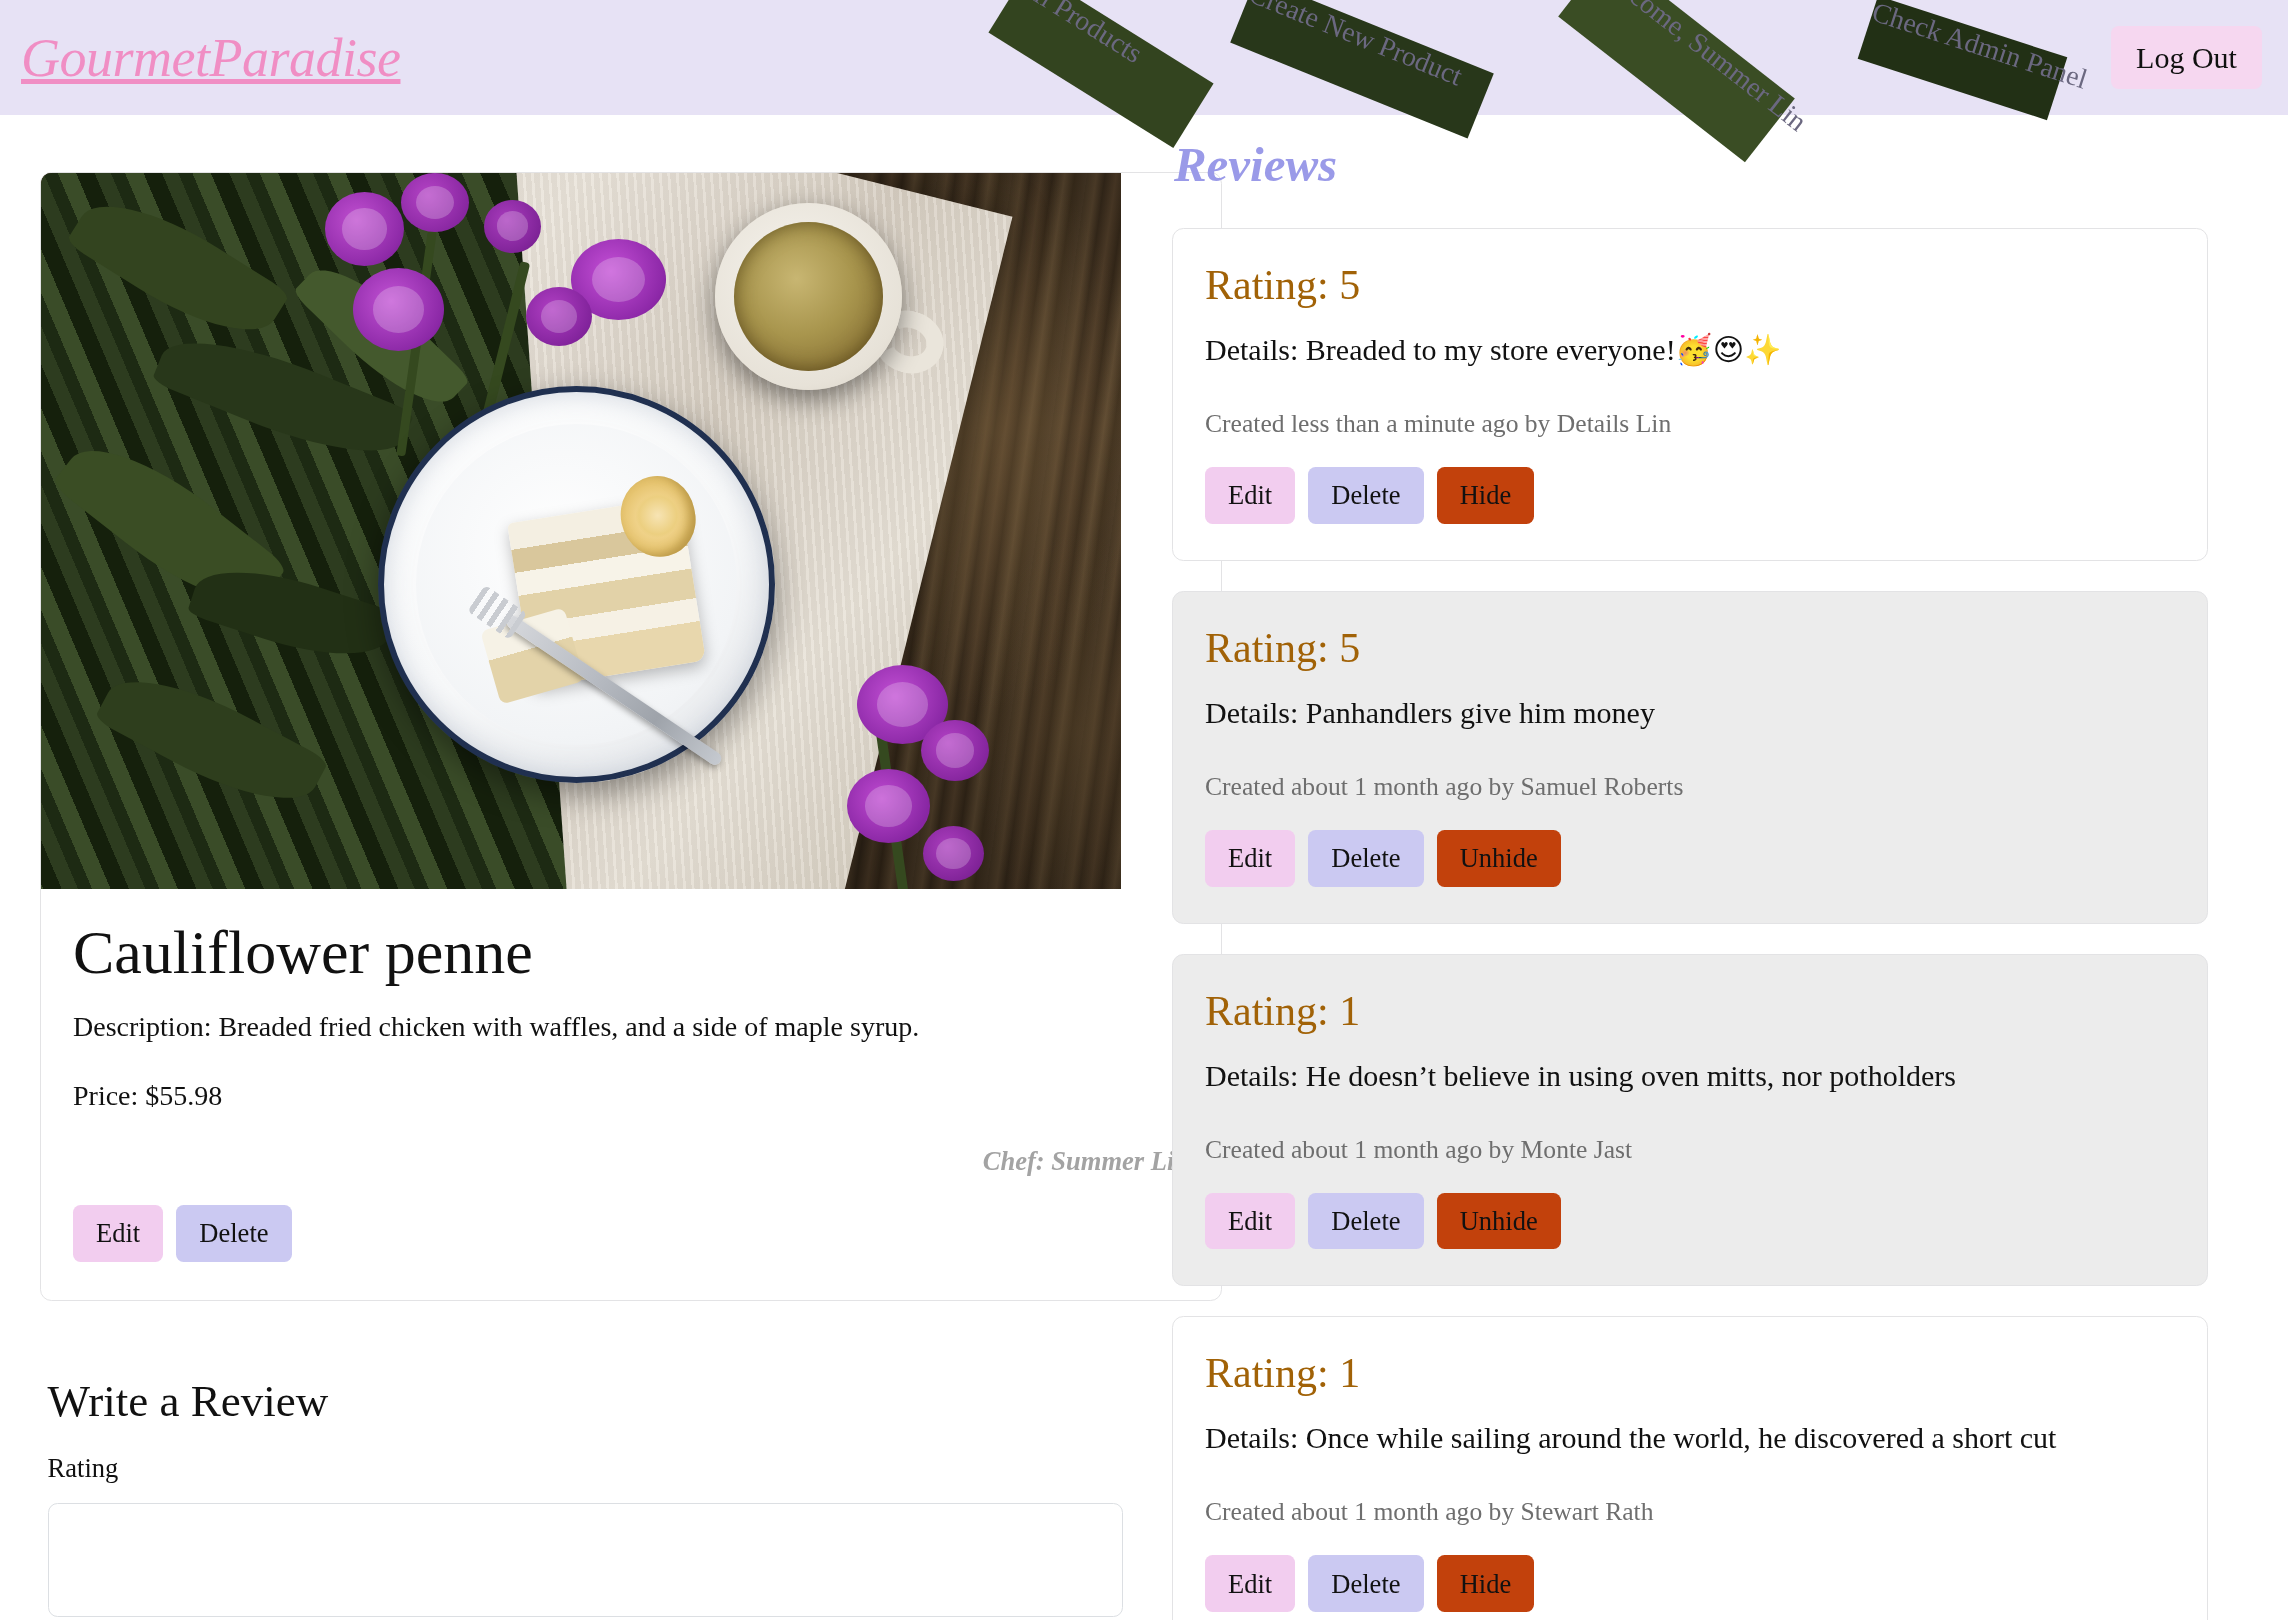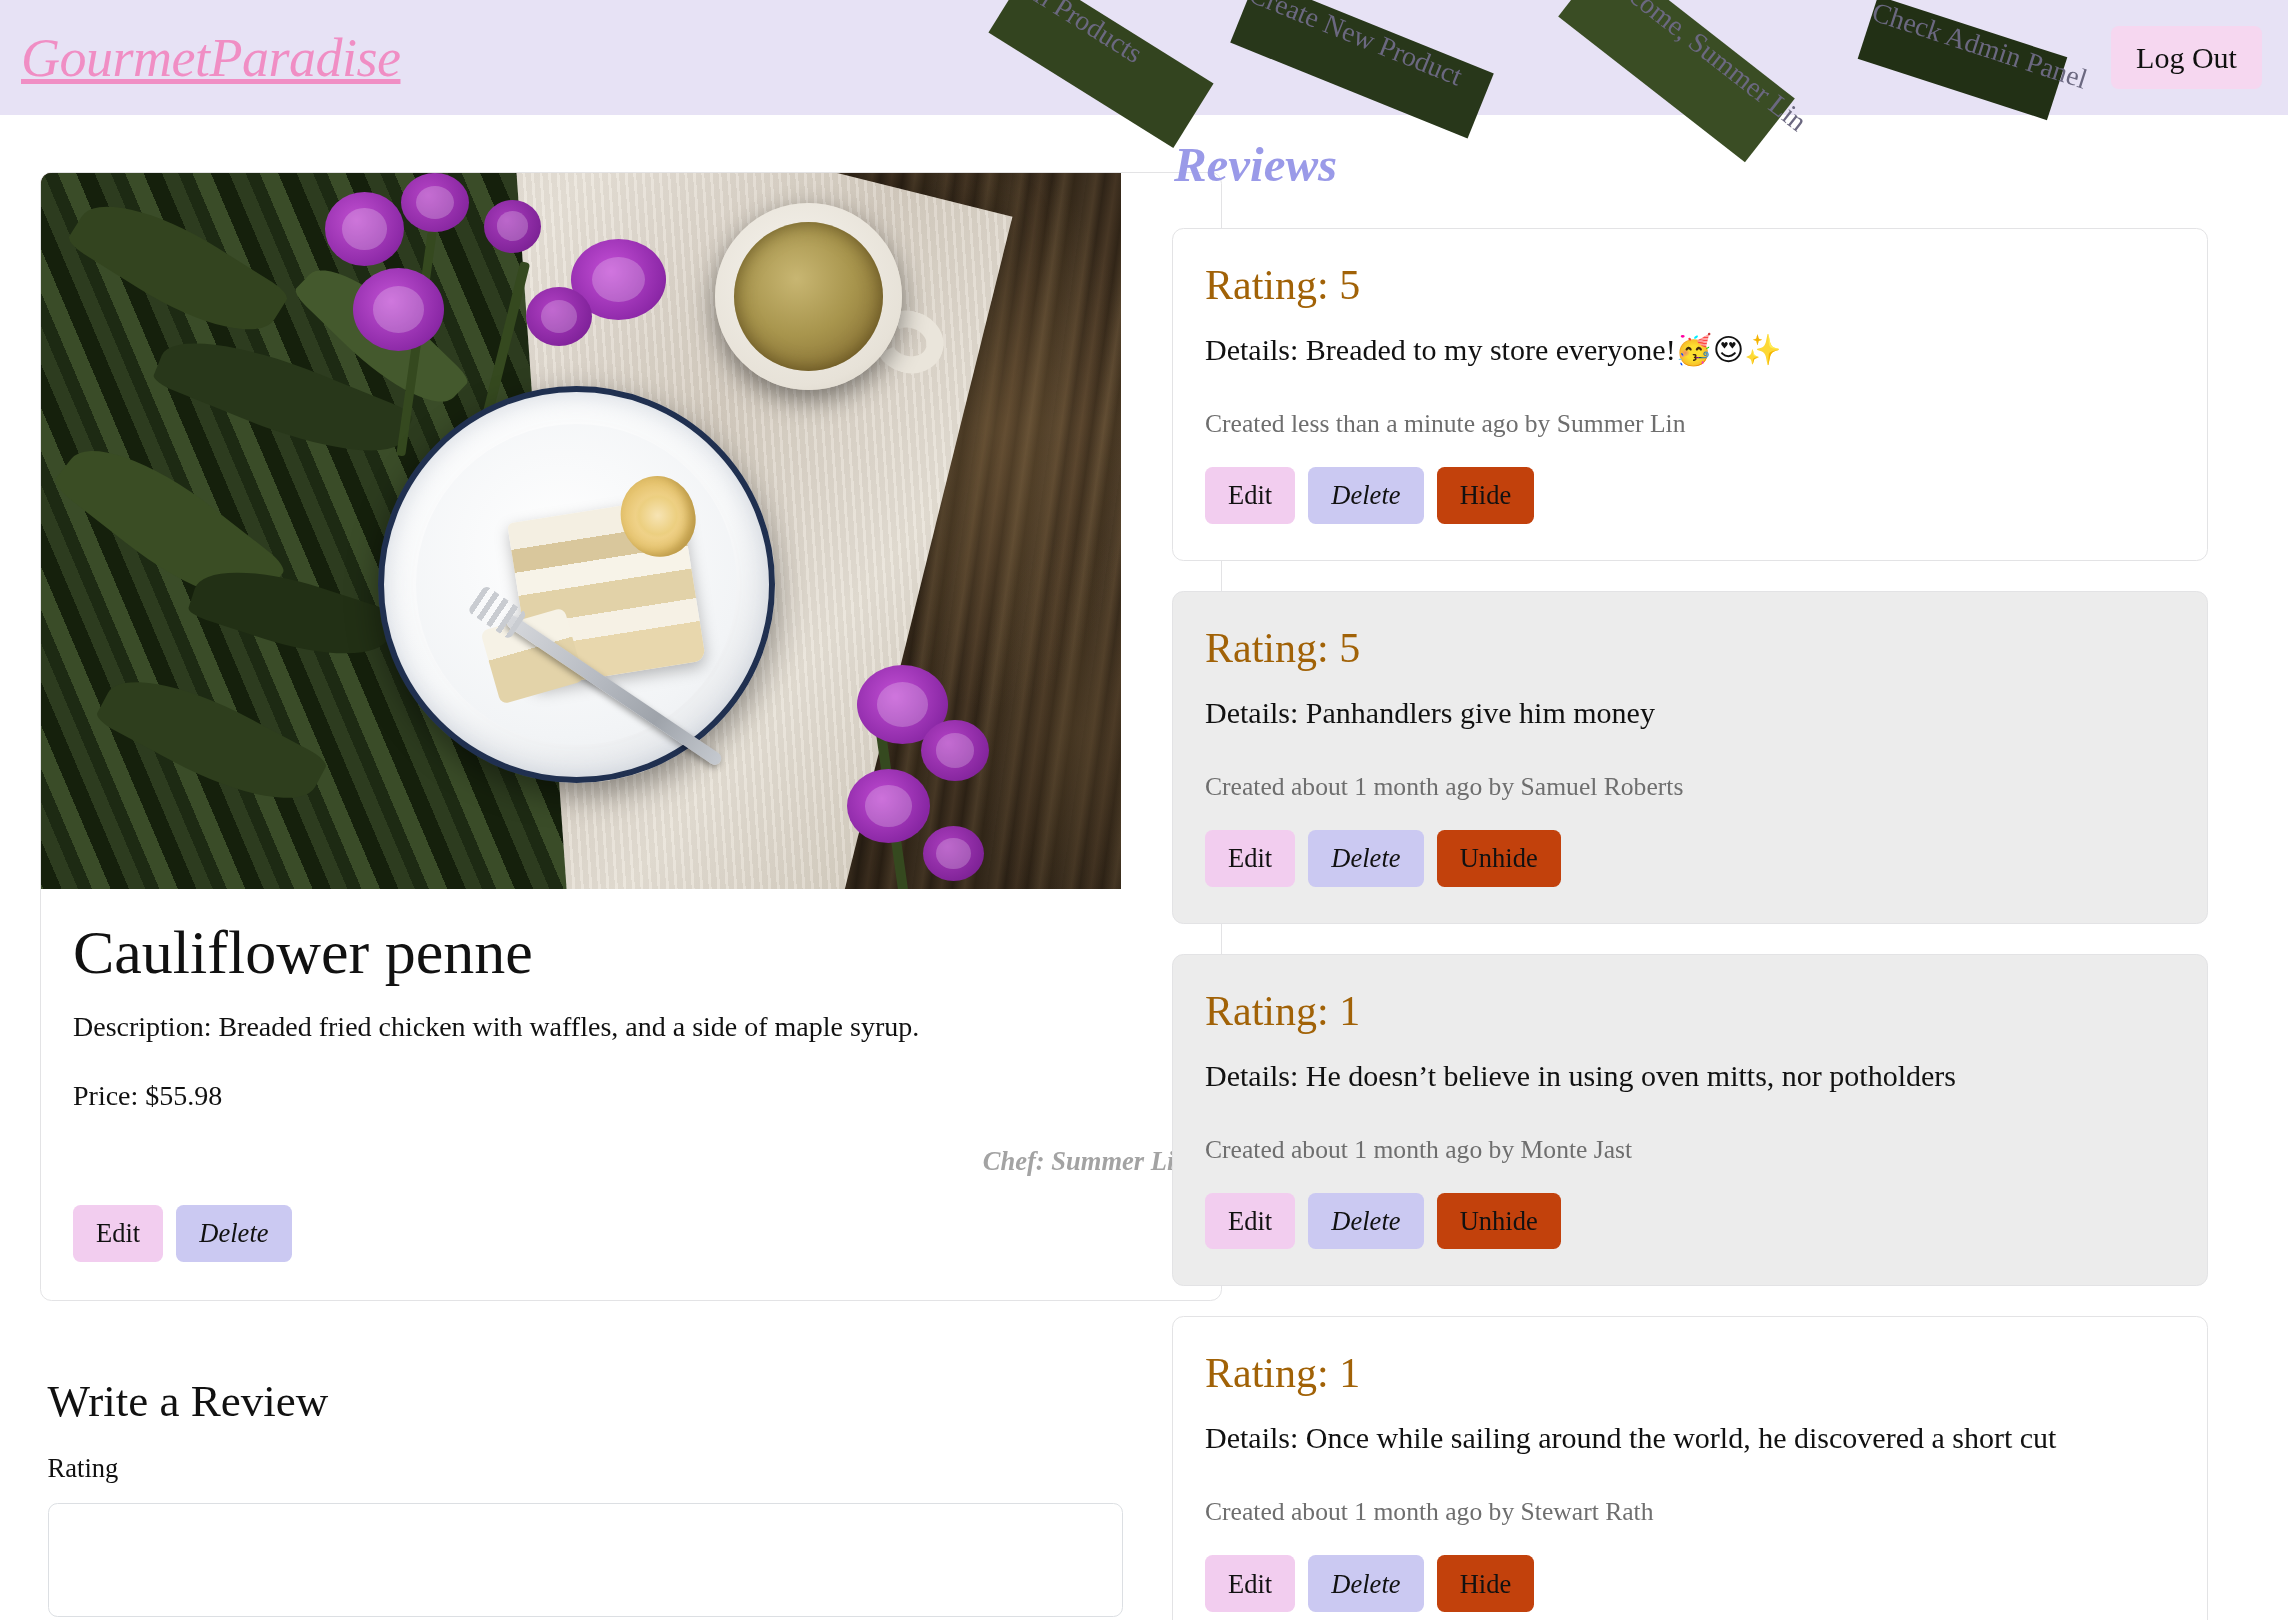--- a/index.html
+++ b/index.html
@@ -262,21 +262,21 @@
     border-radius: 7.6px;
     font-family: "Liberation Serif", serif;
     font-size: 26.5px;
     color: #111;
     padding: 13.2px 23px;
     cursor: pointer;
     line-height: 1.15;
     text-align: center;
   }
   .btn-edit   { background: #f2cdef; }
-  .btn-delete { background: #cbc9f2; font-style: italic; }
+  .btn-delete { background: #cbc9f2; }
   .btn-hide   { background: #c2410c; }
 
   
   .write-review { margin-top: 74px; padding-left: 7.6px; }
   .write-title {
     font-size: 45px;
     margin: 0 0 26.5px 0;
     font-weight: normal;
     color: #111;
   }
@@ -399,21 +399,21 @@
       <input class="text-input" type="text" placeholder="" style="">
     </div>
   </div>
 
   <div class="col-right">
     <h2 class="reviews-title">Reviews</h2>
     <div id="reviews-list">
         <div class="review-card">
           <p class="review-rating">Rating: 5</p>
           <p class="review-details"><span>Details: Breaded to my store everyone!</span><span class="emoji">🥳😍✨</span></p>
-          <p class="review-meta">Created less than a minute ago by Summer Lin</p>
+          <p class="review-meta">Created less than a minute ago by Details Lin</p>
           <div class="btn-row">
             <button class="btn btn-edit">Edit</button>
             <button class="btn btn-delete">Delete</button>
             <button class="btn btn-hide">Hide</button>
           </div>
         </div>
         <div class="review-card hidden-review">
           <p class="review-rating">Rating: 5</p>
           <p class="review-details"><span>Details: Panhandlers give him money</span><span class="emoji"></span></p>
           <p class="review-meta">Created about 1 month ago by Samuel Roberts</p>

